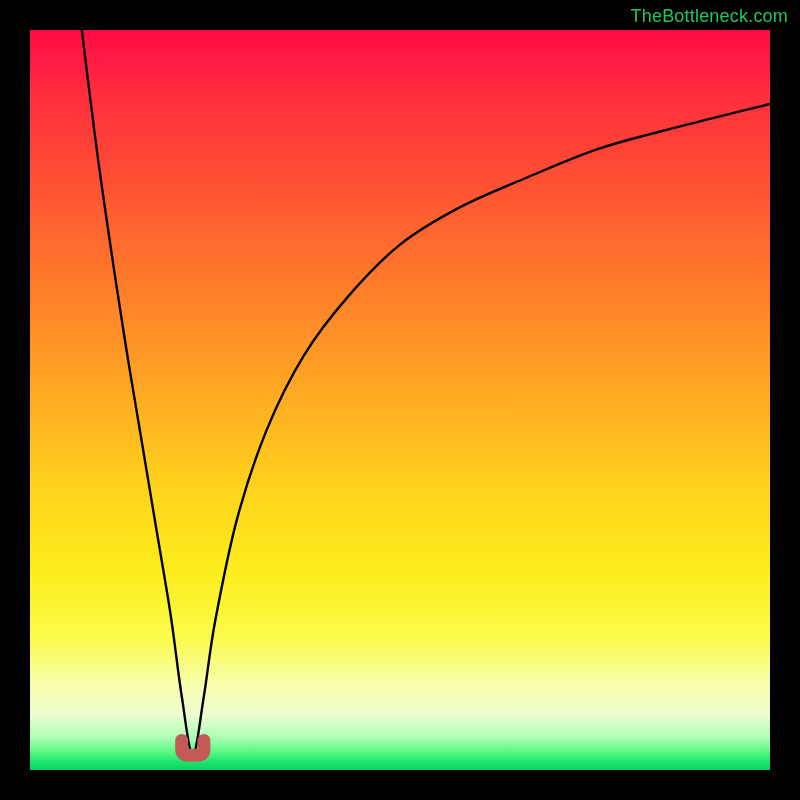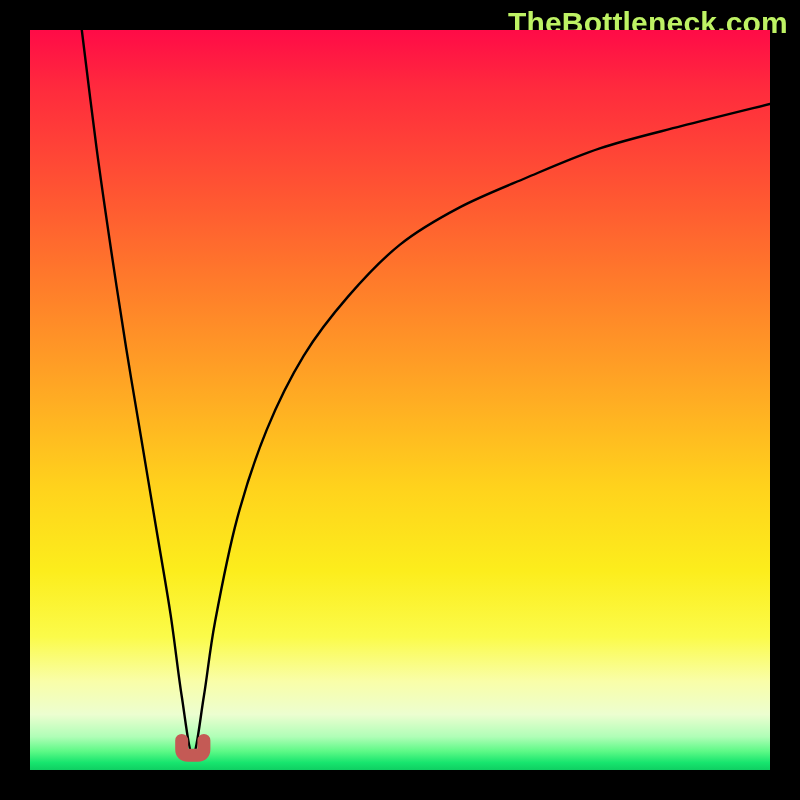--- a/index.html
+++ b/index.html
@@ -43,23 +43,23 @@
   .curve {
     position: absolute;
     inset: 0;
     width: 740px;
     height: 740px;
   }
   .watermark {
     position: absolute;
     top: 6px;
     right: 12px;
-    color: #bef264;
-    font-size: 30px;
-    font-weight: 700;
+    color: #22c55e;
+    font-size: 18px;
+    font-weight: 400;
     letter-spacing: 0.2px;
     user-select: none;
   }
 </style>
 </head>
 <body>
 
 <div class="watermark">TheBottleneck.com</div>
 
 <div class="frame">

